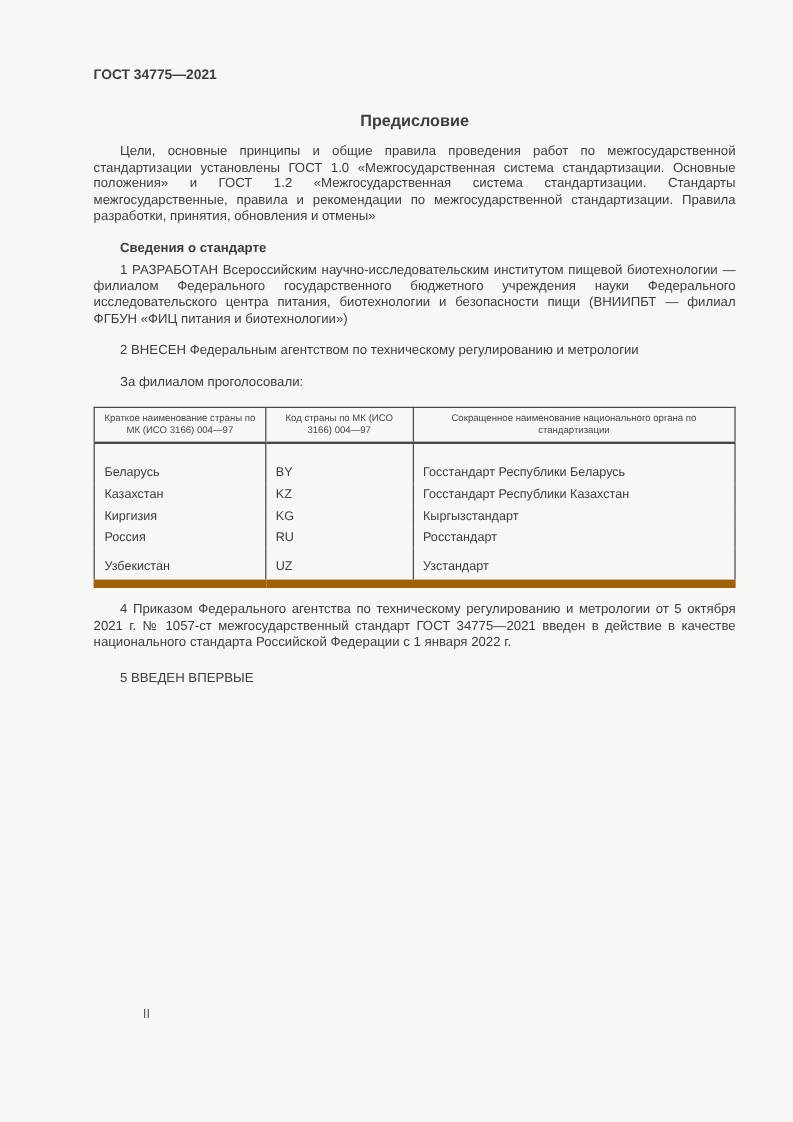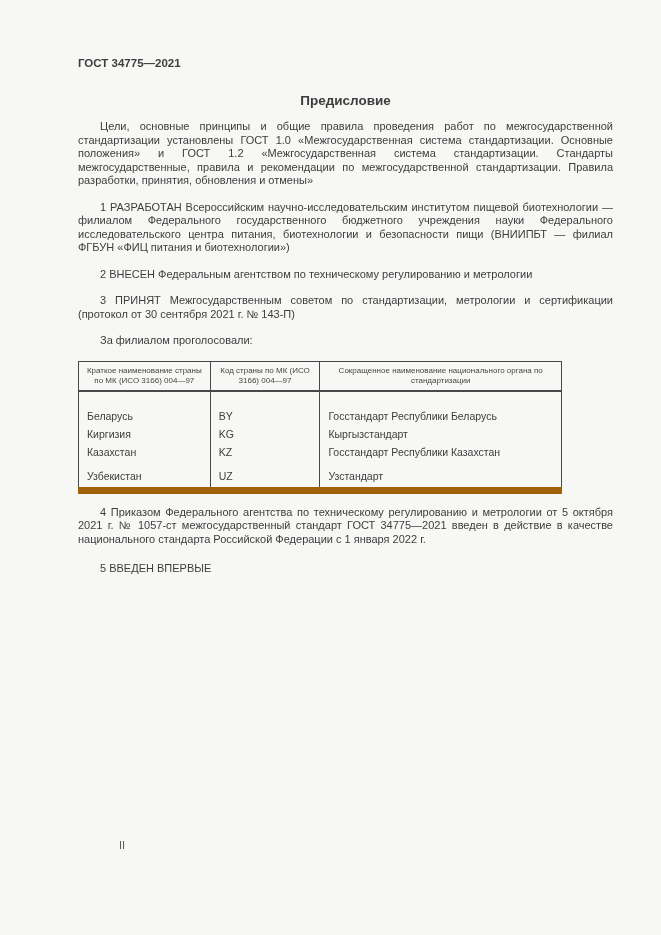--- a/index.html
+++ b/index.html
@@ -38,21 +38,21 @@
   }
   p.no-just{text-align:left;}
   .section-heading{
     font-weight:bold;
     margin:0 0 5px 0;
     text-indent:22px;
   }
   .vote-line{margin-bottom:17px;}
   table.vote-table{
     border-collapse:collapse;
-    width:484px;
+    width:535px;
     margin:0 0 12px 0;
     background:transparent;
   }
   table.vote-table th{
     border:1px solid #484848;
     border-bottom:2.5px solid #484848;
     font-weight:normal;
     font-size:8px;
     line-height:10px;
     text-align:center;
@@ -85,26 +85,26 @@
 
 <div class="page">
   <div class="content">
 
     <p class="doc-number">ГОСТ 34775—2021</p>
 
     <h1 class="doc-title">Предисловие</h1>
 
     <p class="body-par">Цели, основные принципы и общие правила проведения работ по межгосударственной стандартизации установлены  ГОСТ 1.0 «Межгосударственная система стандартизации. Основные положения» и ГОСТ 1.2 «Межгосударственная система стандартизации. Стандарты межгосударственные, правила и рекомендации по межгосударственной стандартизации. Правила разработки, принятия, обновления и отмены»</p>
 
+    <p class="section-heading">Сведения о стандарте</p>
 
     <p class="body-par">1 РАЗРАБОТАН Всероссийским научно-исследовательским институтом пищевой биотехнологии — филиалом Федерального государственного бюджетного учреждения науки Федерального исследовательского центра питания, биотехнологии и безопасности пищи (ВНИИПБТ — филиал ФГБУН «ФИЦ питания и биотехнологии»)</p>
 
     <p class="body-par no-just">2 ВНЕСЕН Федеральным агентством по техническому регулированию и метрологии</p>
 
-    <p class="body-par">3 ПРИНЯТ Межгосударственным советом по стандартизации, метрологии и сертификации (протокол от 30 сентября 2021 г. №  143-П)</p>
 
     <p class="body-par no-just vote-line">За филиалом проголосовали:</p>
 
     <table class="vote-table">
       <colgroup>
         <col style="width:143px">
         <col style="width:123px">
         <col style="width:269px">
       </colgroup>
       <thead>
@@ -114,28 +114,33 @@
           <th>Сокращенное наименование национального органа по  стандартизации</th>
         </tr>
       </thead>
       <tbody>
         <tr class="first-data">
           <td>Беларусь</td>
           <td class="center">BY</td>
           <td>Госстандарт Республики Беларусь</td>
         </tr>
         <tr>
+          <td>Казахстан</td>
+          <td class="center">KZ</td>
+          <td>Госстандарт Республики Казахстан</td>
+        </tr>
+        <tr>
           <td>Киргизия</td>
           <td class="center">KG</td>
           <td>Кыргызстандарт</td>
         </tr>
         <tr>
-          <td>Казахстан</td>
-          <td class="center">KZ</td>
-          <td>Госстандарт Республики Казахстан</td>
+          <td>Россия</td>
+          <td class="center">RU</td>
+          <td>Росстандарт</td>
         </tr>
         <tr class="last-data">
           <td>Узбекистан</td>
           <td class="center">UZ</td>
           <td>Узстандарт</td>
         </tr>
       </tbody>
     </table>
 
     <p class="body-par" style="margin-bottom:16px">4 Приказом Федерального агентства по техническому регулированию и метрологии от 5 октября 2021 г.  № 1057-ст межгосударственный стандарт ГОСТ 34775—2021 введен в действие в качестве национального стандарта Российской Федерации с 1 января 2022 г.</p>

